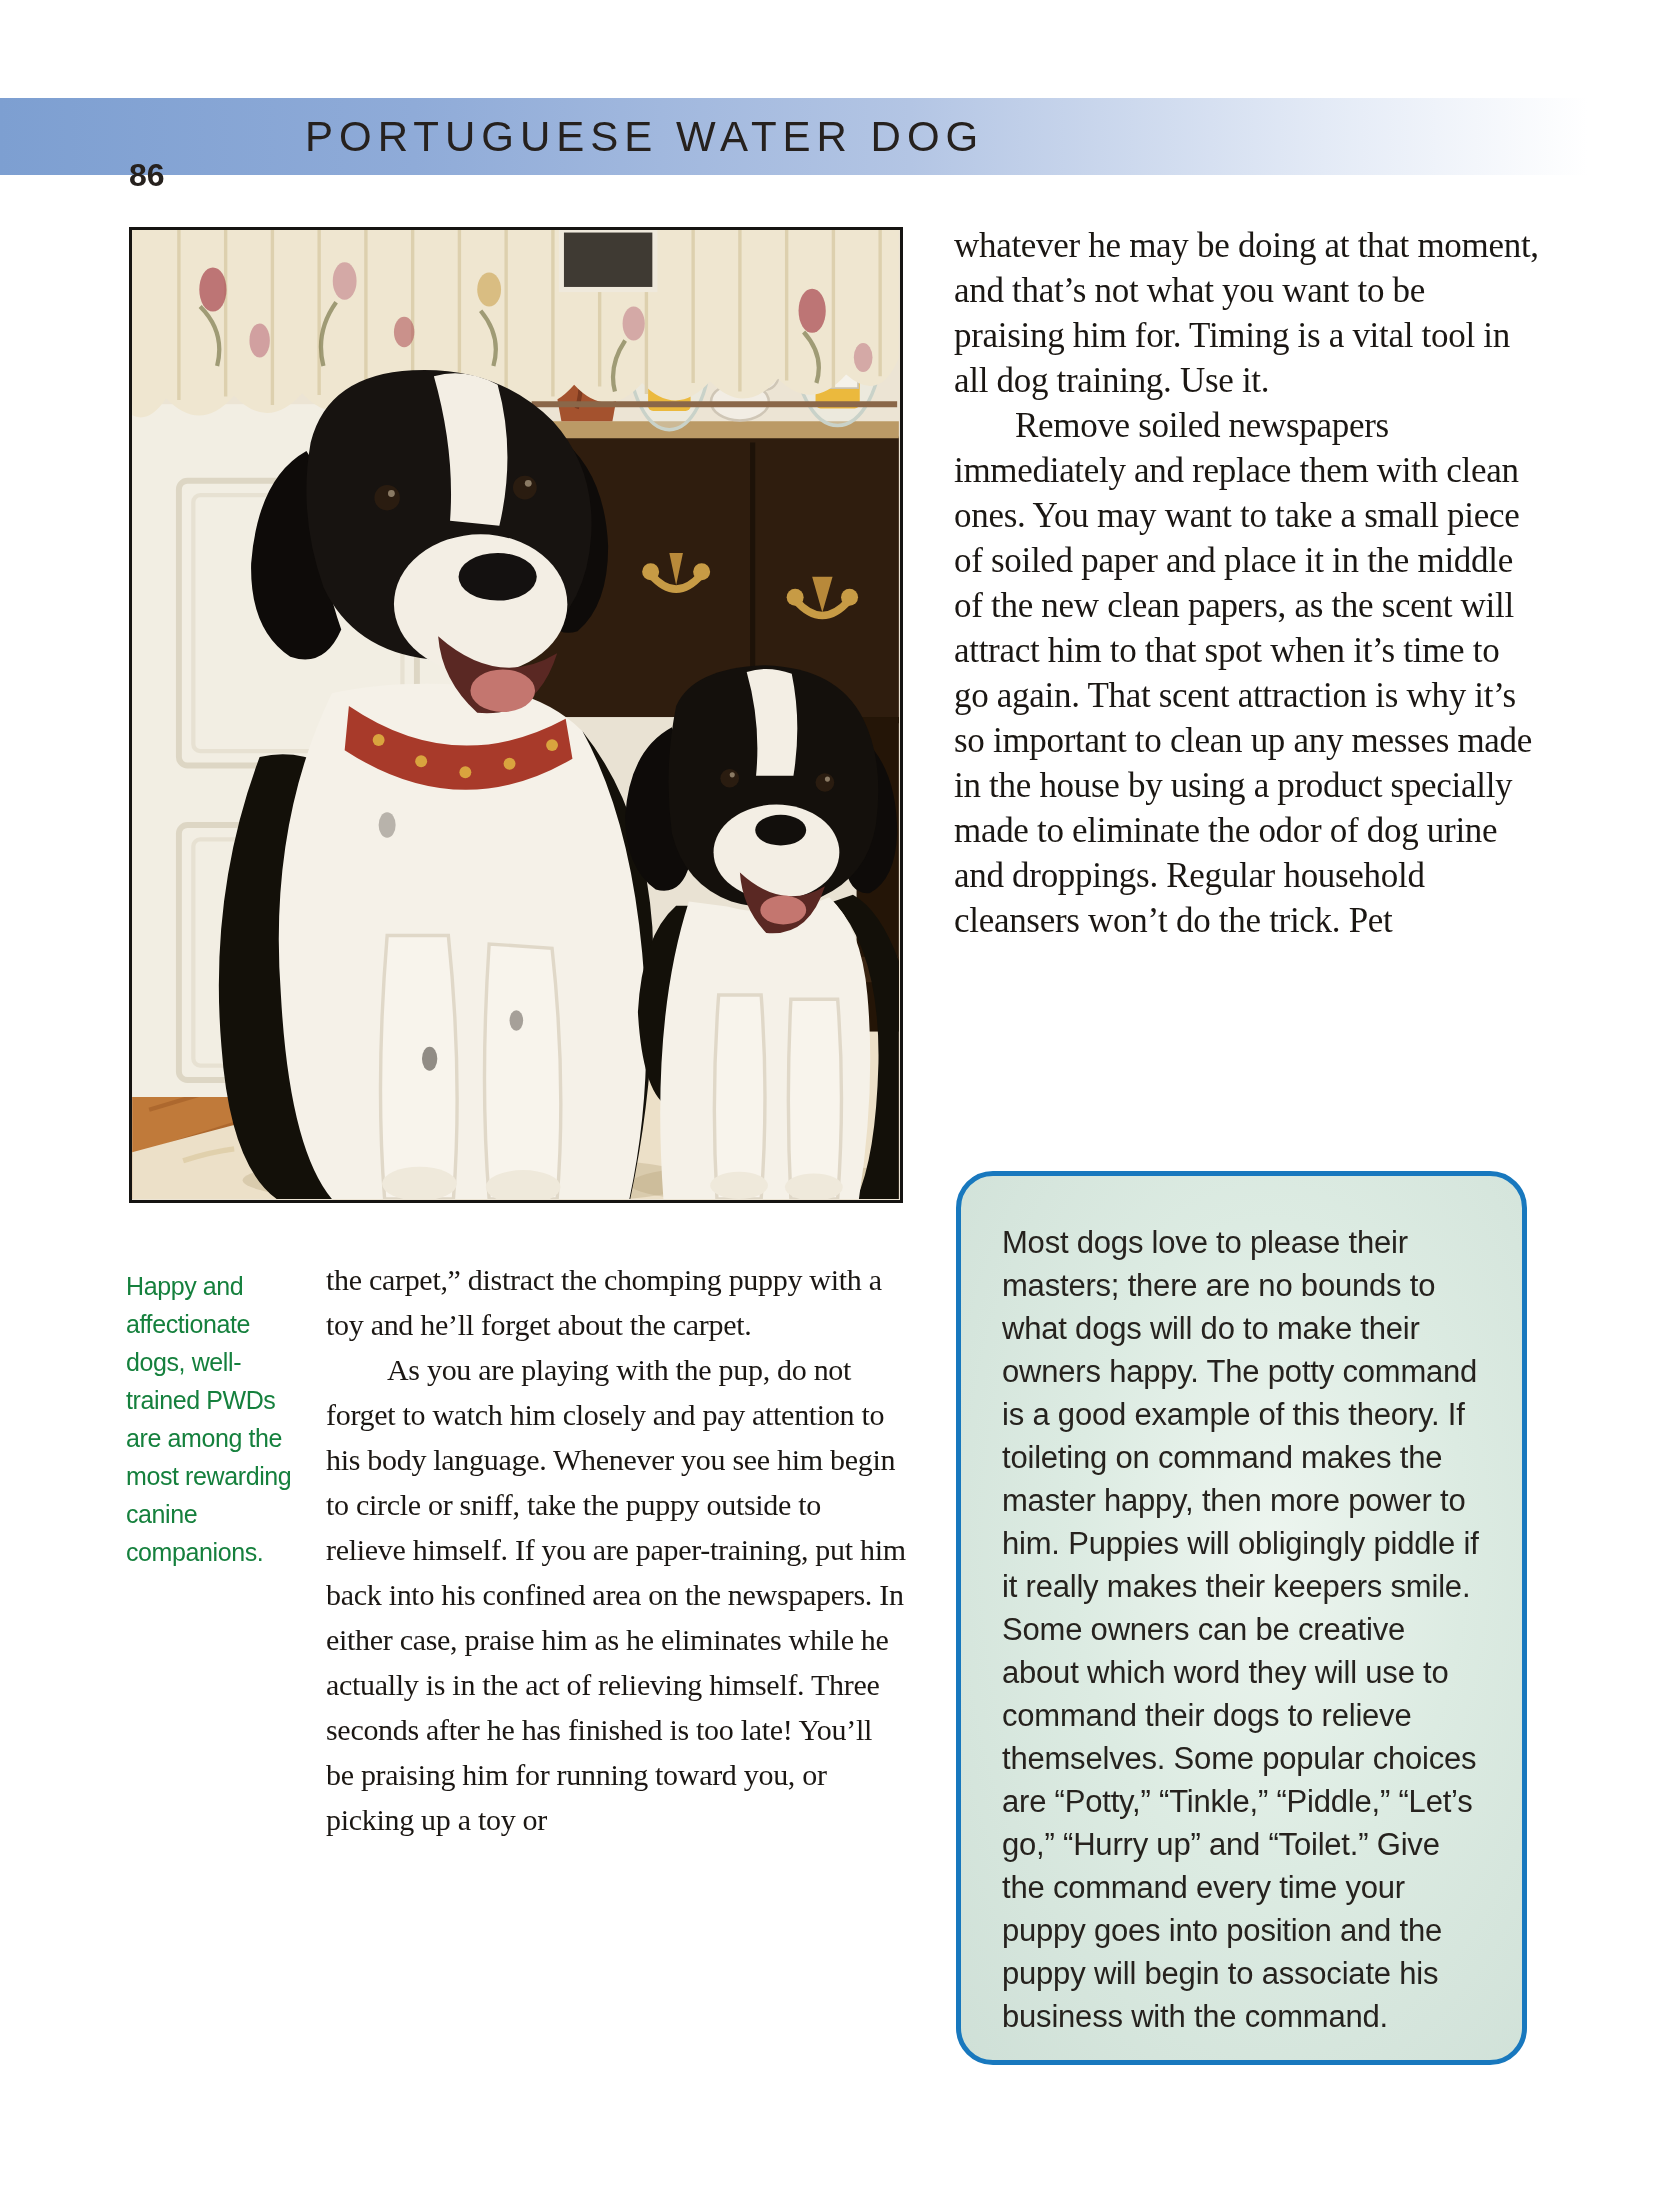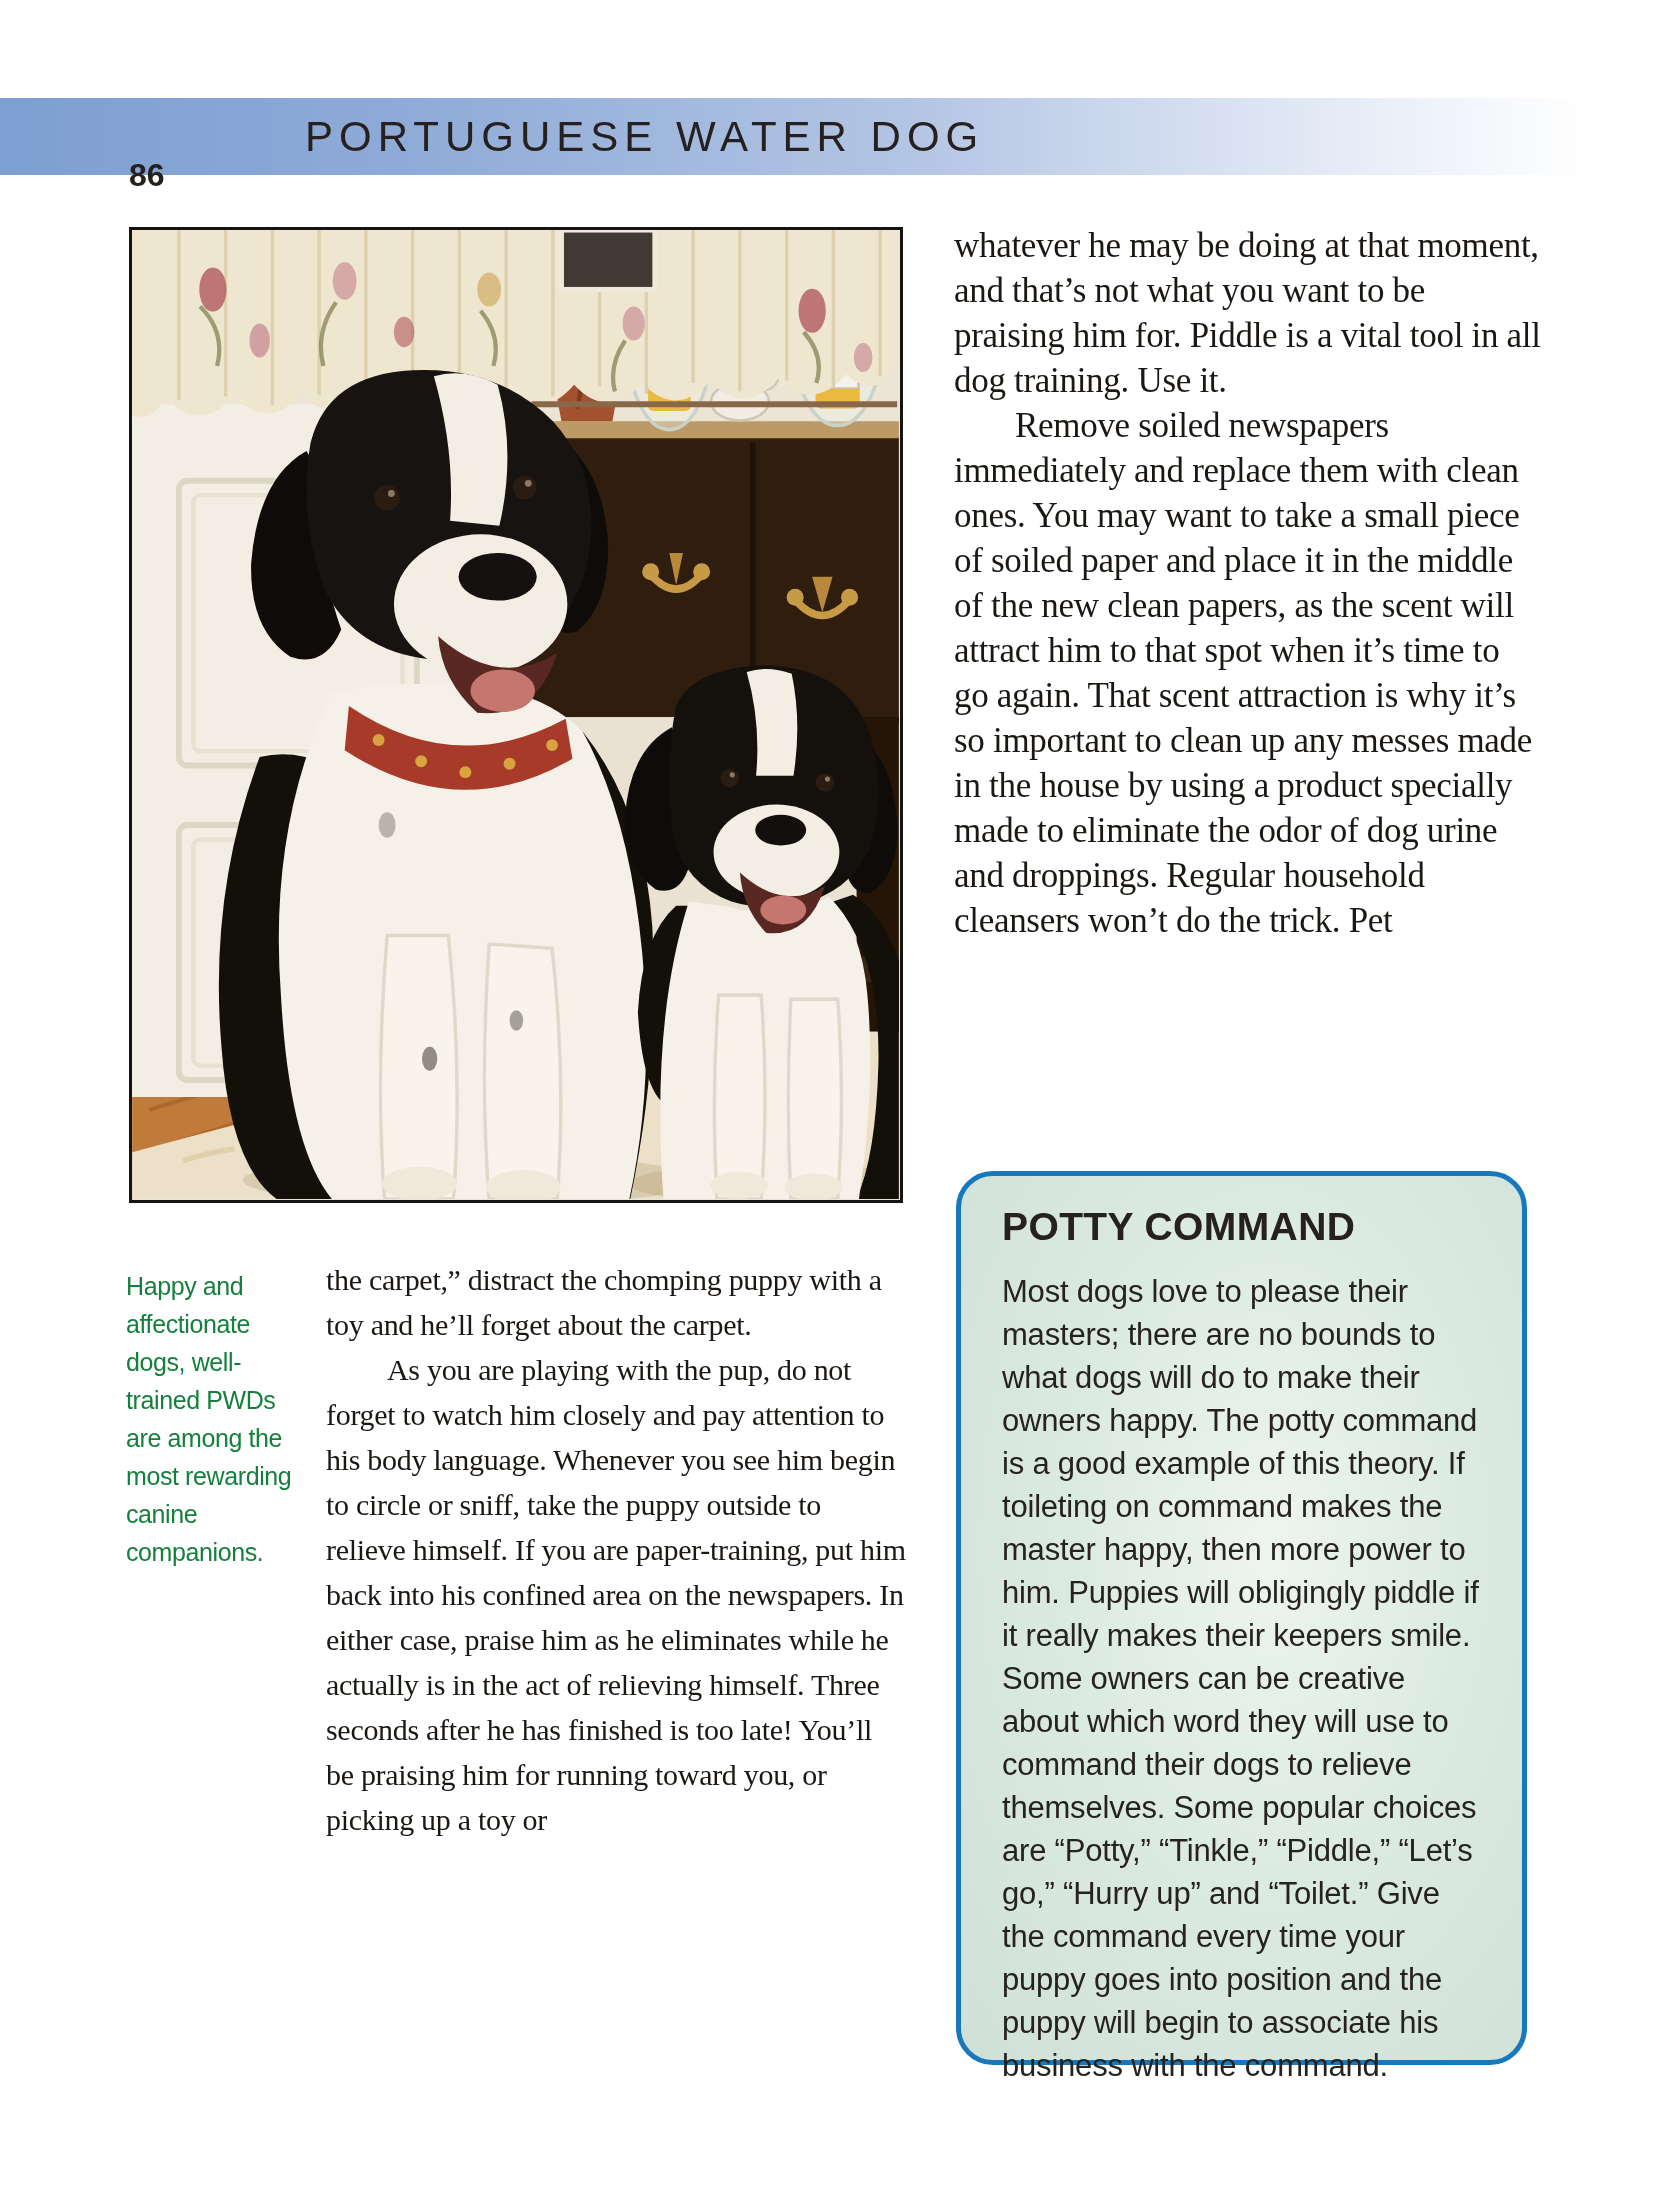--- a/index.html
+++ b/index.html
@@ -219,28 +219,27 @@
       <ellipse cx="766" cy="800" rx="27" ry="17" fill="#c4766f"></ellipse>
       <circle cx="703" cy="645" r="11" fill="#2a1c10"></circle>
         <circle cx="706" cy="641" r="3" fill="#8a7a64"></circle>
       <circle cx="815" cy="650" r="11" fill="#2a1c10"></circle>
         <circle cx="818" cy="646" r="3" fill="#8a7a64"></circle>
     </g>
   </svg>
 </div>
 
 <div class="col-right">
-  <p>whatever he may be doing at that moment, and that’s not what you want to be praising him for. Piddle is a vital tool in all dog training. Use it.</p>
+  <p>whatever he may be doing at that moment, and that’s not what you want to be praising him for. Timing is a vital tool in all dog training. Use it.</p>
   <p class="para-indent">Remove soiled newspapers immediately and replace them with clean ones. You may want to take a small piece of soiled paper and place it in the middle of the new clean papers, as the scent will attract him to that spot when it’s time to go again. That scent attraction is why it’s so important to clean up any messes made in the house by using a product specially made to eliminate the odor of dog urine and droppings. Regular household cleansers won’t do the trick. Pet</p>
 </div>
 
 <div class="photo-caption">Happy and affectionate dogs, well-trained PWDs are among the most rewarding canine companions.</div>
 
 <div class="col-middle">
   <p>the carpet,” distract the chomping puppy with a toy and he’ll forget about the carpet.</p>
   <p class="para-indent">As you are playing with the pup, do not forget to watch him closely and pay attention to his body language. Whenever you see him begin to circle or sniff, take the puppy outside to relieve himself. If you are paper-training, put him back into his confined area on the newspapers. In either case, praise him as he eliminates while he actually is in the act of relieving himself. Three seconds after he has finished is too late! You’ll be praising him for running toward you, or picking up a toy or</p>
 </div>
 
 <div class="potty-box">
-  <div class="potty-title">POTTY COMMAND</div>
   <div class="potty-body">Most dogs love to please their masters; there are no bounds to what dogs will do to make their owners happy. The potty command is a good example of this theory. If toileting on command makes the master happy, then more power to him. Puppies will obligingly piddle if it really makes their keepers smile. Some owners can be creative about which word they will use to command their dogs to relieve themselves. Some popular choices are “Potty,” “Tinkle,” “Piddle,” “Let’s go,” “Hurry up” and “Toilet.” Give the command every time your puppy goes into position and the puppy will begin to associate his business with the command.</div>
 </div>
 
 
 </body></html>

